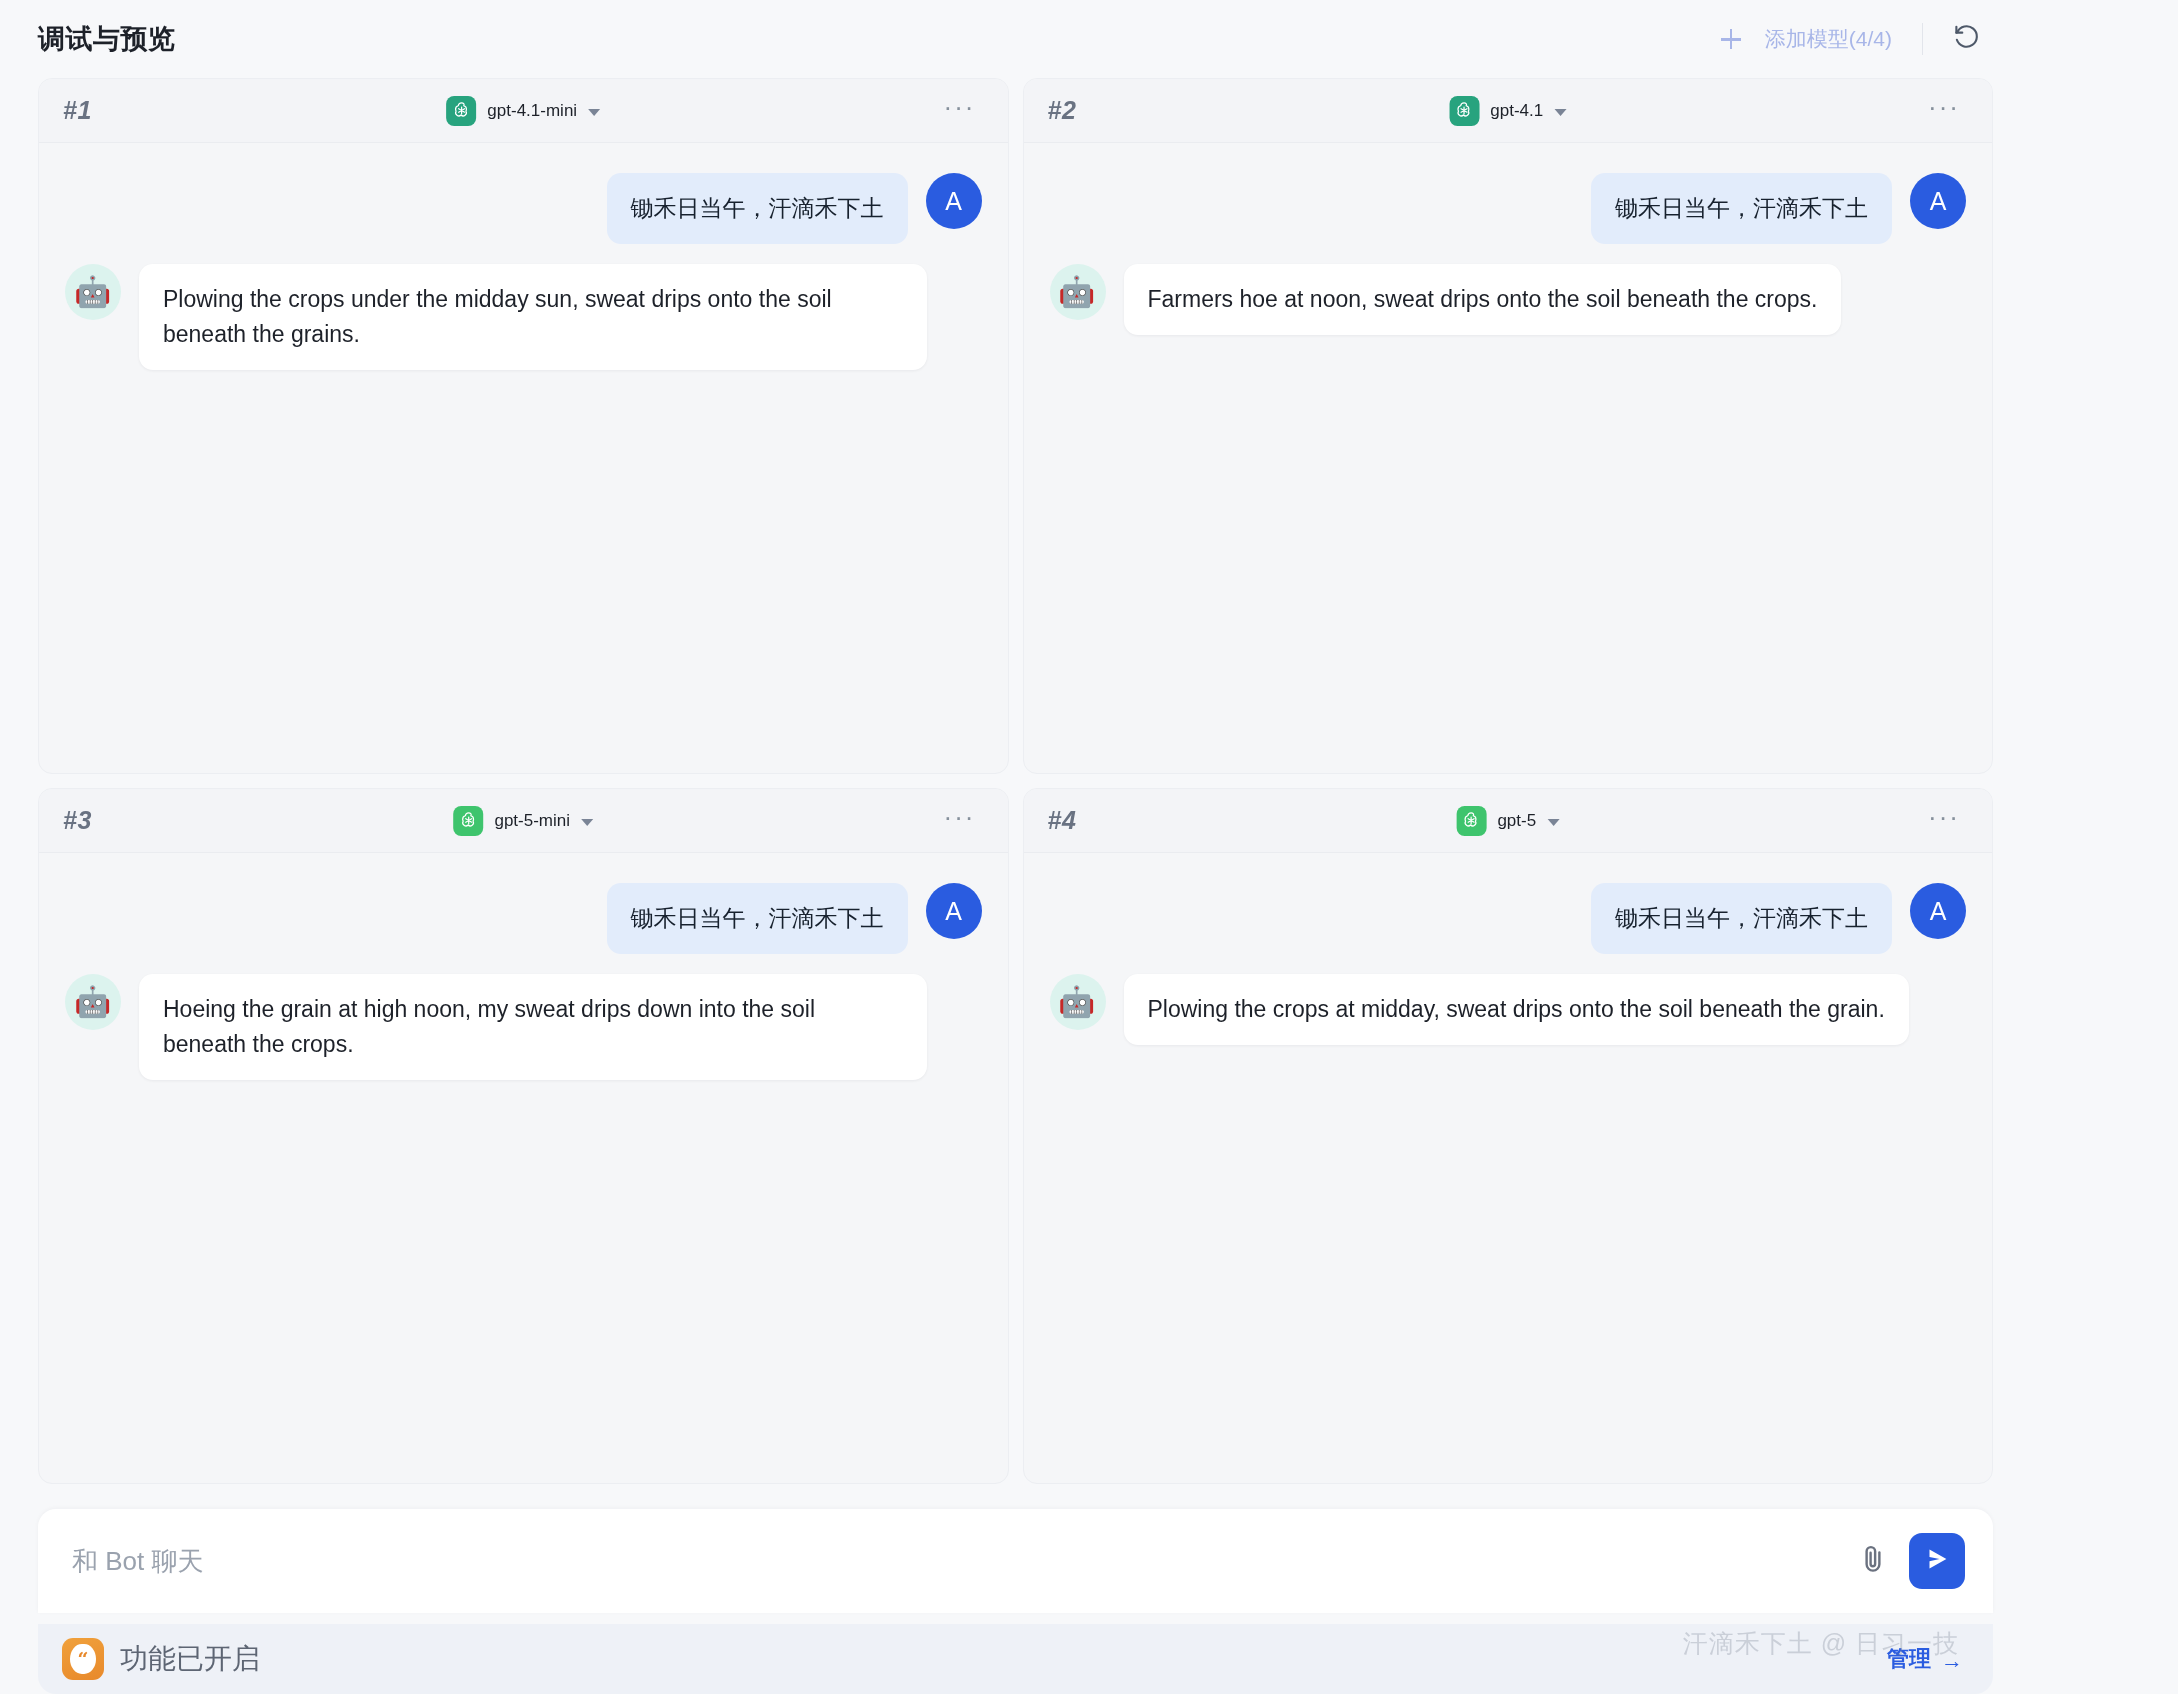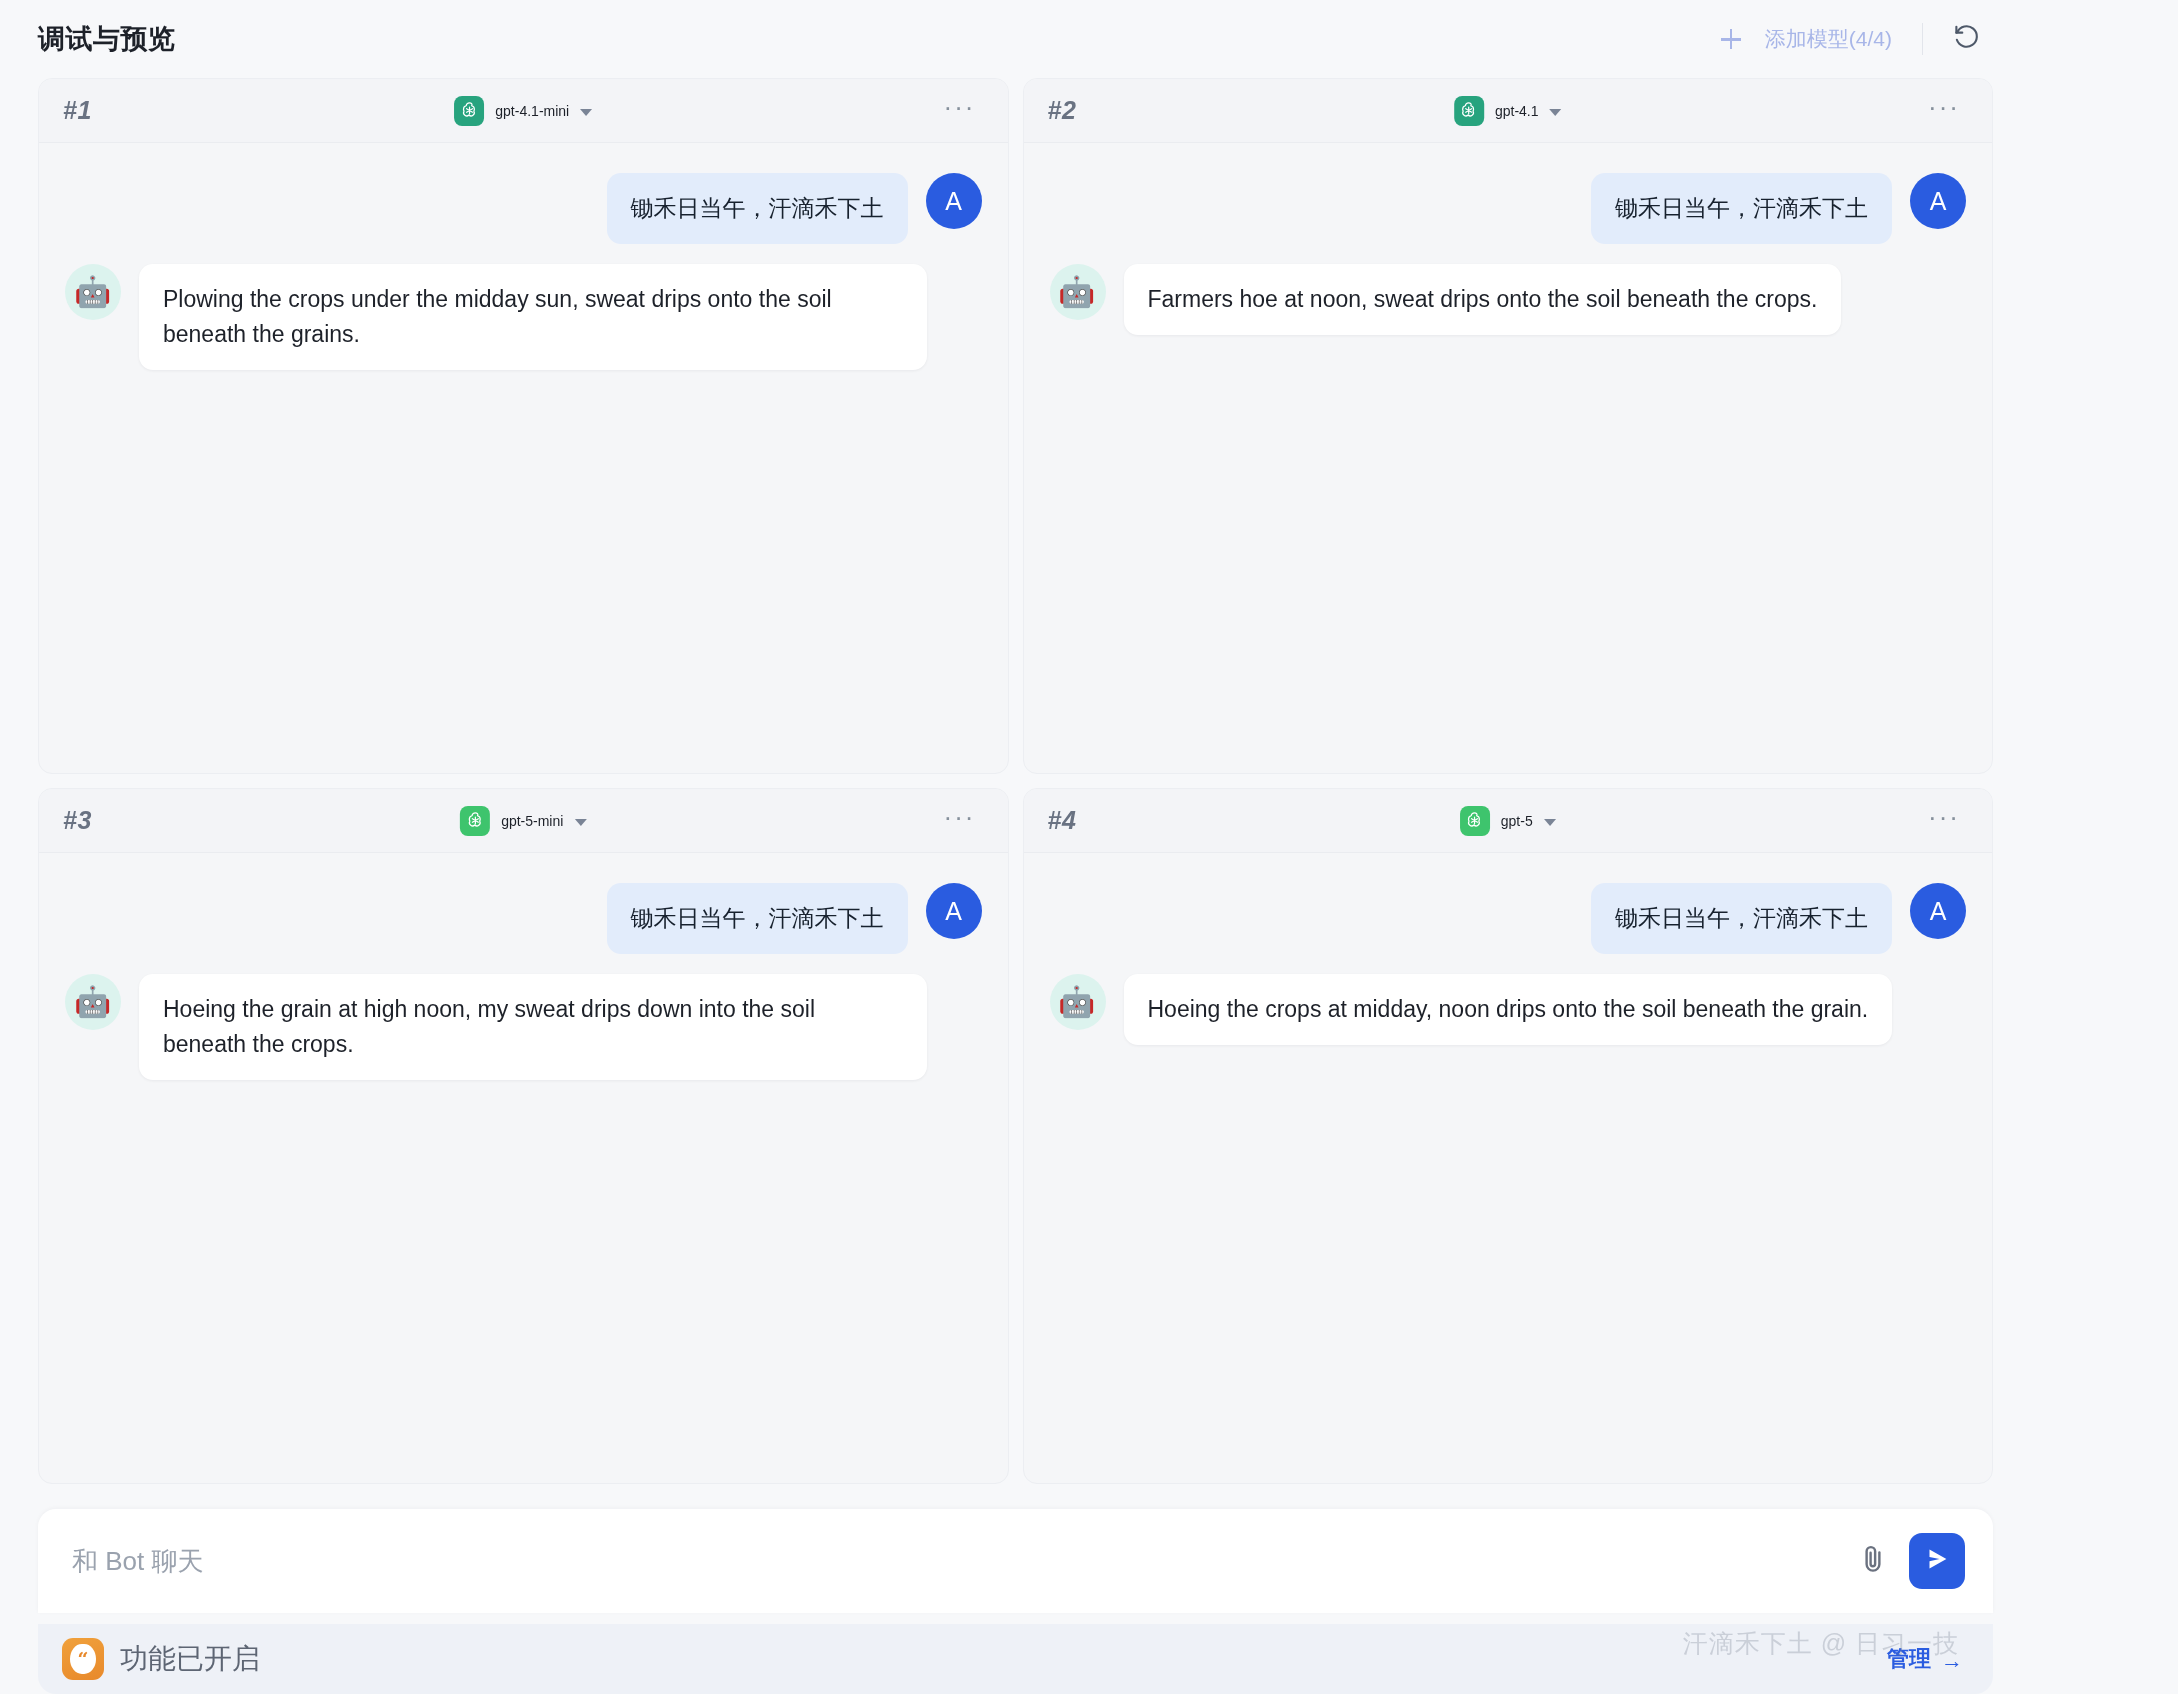--- a/index.html
+++ b/index.html
@@ -121,21 +121,21 @@
   }
   .oai-logo {
     width: 30px; height: 30px;
     border-radius: 8px;
     display: flex; align-items: center; justify-content: center;
     flex: 0 0 30px;
   }
   .oai-logo.teal { background: #27a37e; }
   .oai-logo.green { background: #3ec46d; }
   .model-name {
-    font-size: 14px;
+    font-size: 17px;
     color: #1d2129;
     white-space: nowrap;
   }
   .chev {
     width: 0; height: 0;
     border-left: 6px solid transparent;
     border-right: 6px solid transparent;
     border-top: 7px solid #7a8496;
     margin-top: 3px;
   }
@@ -418,21 +418,21 @@
         </div>
         <div class="more-btn">···</div>
       </div>
       <div class="panel-body">
         <div class="msg user">
           <div class="bubble user">锄禾日当午，汗滴禾下土</div>
           <div class="avatar-user">A</div>
         </div>
         <div class="msg bot">
           <div class="avatar-bot">🤖</div>
-          <div class="bubble bot">Hoeing the crops at midday, noon drips onto the soil beneath the grain.</div>
+          <div class="bubble bot">Plowing the crops at midday, sweat drips onto the soil beneath the grain.</div>
         </div>
       </div>
     </div>
 
   </div>
 
   <div class="composer-wrap">
     <div class="composer">
       <input class="composer-input" type="text" placeholder="和 Bot 聊天" style="">
       <div class="attach-btn">

